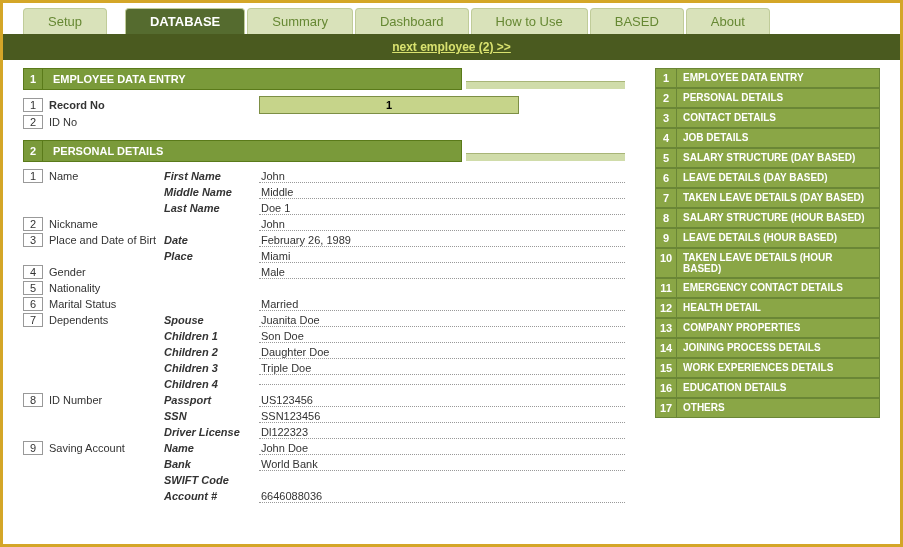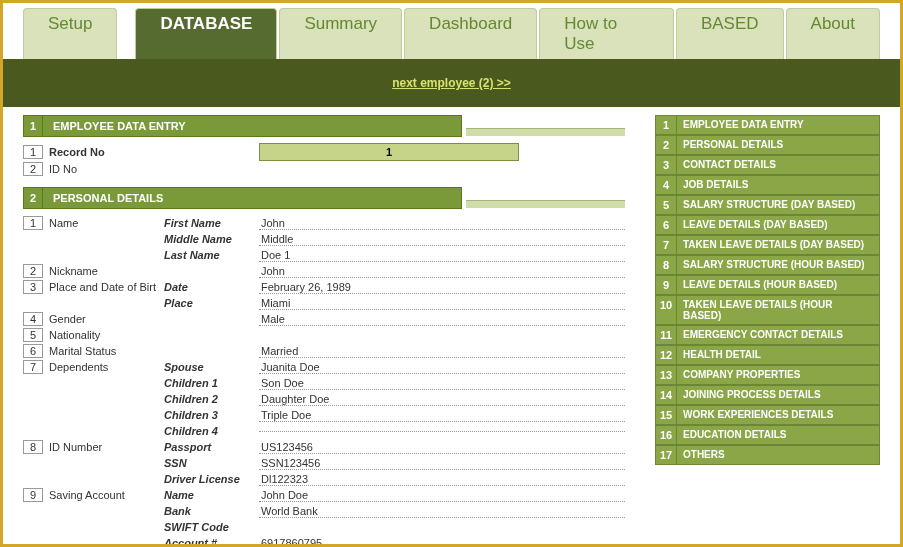--- a/index.html
+++ b/index.html
@@ -1,20 +1,20 @@
 <!DOCTYPE html>
 <html><head>
 <meta charset="utf-8">
 <style>
 * { box-sizing: border-box; margin: 0; padding: 0; }
 body { font-family: Arial, sans-serif; font-size: 11px; background: #fff; border: 3px solid #d4a628; width: 903px; height: 547px; overflow: hidden; }
 .tabs { display: flex; gap: 2px; padding: 5px 20px 0; background: #fff; }
-.tab { padding: 5px 24px; background: #d9e2ba; color: #668833; border-top-left-radius: 4px; border-top-right-radius: 4px; font-size: 17px; cursor: pointer; border: 1px solid #c0cc99; border-bottom: none; }
+.tab { padding: 5px 24px; background: #d9e2ba; color: #668833; border-top-left-radius: 4px; border-top-right-radius: 4px; font-size: 13px; cursor: pointer; border: 1px solid #c0cc99; border-bottom: none; }
 .tab.active { background: #556b2f; color: #fff; font-weight: bold; margin-left: 16px; }
-.topbar { background: #4a5a1f; color: #d9e26f; text-align: center; padding: 17px; font-size: 12px; }
+.topbar { background: #4a5a1f; color: #d9e26f; text-align: center; padding: 6px; font-size: 12px; }
 .topbar a { color: #d9e26f; text-decoration: underline; cursor: pointer; font-weight: bold; }
 .content { display: flex; padding: 8px 20px; gap: 30px; }
 .main { flex: 1; }
 .sidebar { width: 225px; }
 .section-hdr { display: flex; align-items: center; margin-bottom: 6px; }
 .section-hdr .num { background: #7a9a3a; color: #fff; font-weight: bold; width: 20px; text-align: center; padding: 4px 0; border: 1px solid #5a7a1a; }
 .section-hdr .title { background: #7a9a3a; color: #fff; font-weight: bold; padding: 4px 10px; flex: 1; border: 1px solid #5a7a1a; border-left: none; }
 .section-hdr .tail { height: 8px; background: #d0dcaa; flex: 0.4; border-top: 1px solid #a8b578; margin-left: 4px; align-self: flex-end; margin-bottom: 1px; }
 .row { display: flex; align-items: center; min-height: 16px; font-size: 11px; }
 .numcell { width: 20px; border: 1px solid #999; text-align: center; margin-right: 6px; color: #333; }
@@ -188,21 +188,21 @@
         </div>
         <div class="row">
           <div class="numspace"></div>
           <div class="label1"></div>
           <div class="label2">SWIFT Code</div>
         </div>
         <div class="row">
           <div class="numspace"></div>
           <div class="label1"></div>
           <div class="label2">Account #</div>
-          <div class="value">6917860795</div>
+          <div class="value">6646088036</div>
         </div>
       </div>
   </div>
 
   <div class="sidebar" id="toc">
       <div class="toc-row">
         <div class="toc-num">1</div>
         <div class="toc-title">EMPLOYEE DATA ENTRY</div>
       </div>
       <div class="toc-row">

